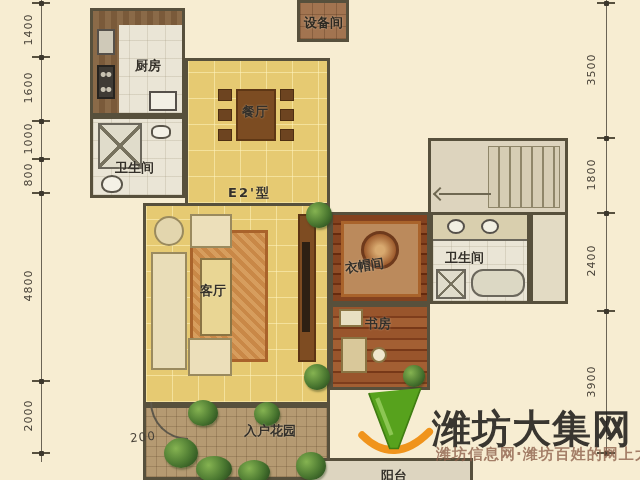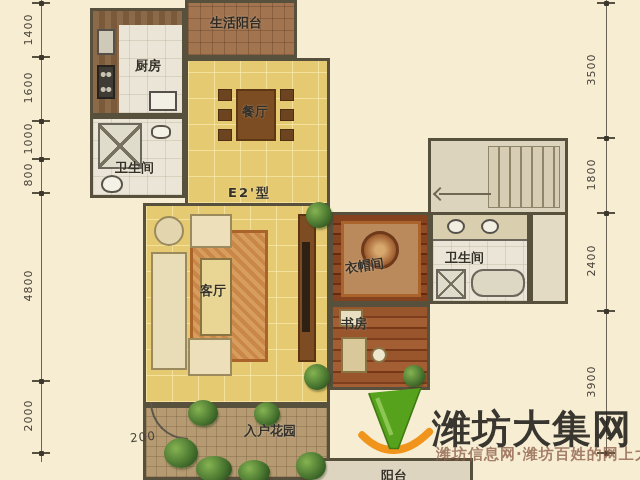--- a/index.html
+++ b/index.html
@@ -127,25 +127,25 @@
   <div class="room white-rm" style="left:90px;top:8px;width:95px;height:108px">
     <div class="furn counter" style="left:0;top:0;width:26px;height:102px"></div>
     <div class="furn counter" style="left:0;top:0;width:89px;height:14px"></div>
     <div class="furn" style="left:4px;top:18px;width:18px;height:26px;background:#cfc9b8;border:2px solid #55504a"></div>
     <div class="furn" style="left:4px;top:54px;width:18px;height:34px;background:#3f3b35;border:2px solid #26231f;
          background-image:radial-gradient(circle at 30% 25%,#c9c3b2 2px,transparent 3px),radial-gradient(circle at 70% 25%,#c9c3b2 2px,transparent 3px),radial-gradient(circle at 30% 75%,#c9c3b2 2px,transparent 3px),radial-gradient(circle at 70% 75%,#c9c3b2 2px,transparent 3px)"></div>
     <div class="furn" style="left:56px;top:80px;width:28px;height:20px;background:#f2efe4;border:2px solid #55504a"></div>
     <span class="lbl" style="left:42px;top:46px">厨房</span>
   </div>
 
-  <div class="room tile-br" style="left:185px;top:0;width:112px;height:58px">
-    <span class="lbl on-dark" style="left:22px;top:11px">生活阳台</span>
-  </div>
-
-
+
+
+  <div class="room tile-br" style="left:297px;top:0;width:52px;height:42px">
+    <span class="lbl on-dark" style="left:4px;top:11px">设备间</span>
+  </div>
 
 
   <div class="room" style="left:428px;top:138px;width:140px;height:78px;background:#ddd4be">
     <div class="stairs-treads"></div>
     <div class="furn" style="left:8px;top:52px;width:52px;height:2px;background:#6f6852"></div>
     <div class="furn" style="left:4px;top:48px;width:10px;height:10px;border-left:2px solid #6f6852;border-bottom:2px solid #6f6852;transform:rotate(45deg)"></div>
   </div>
 
   <div class="room white-rm" style="left:90px;top:116px;width:95px;height:82px">
     <div class="furn xbox" style="left:5px;top:4px;width:44px;height:46px"></div>
@@ -183,21 +183,21 @@
     <span class="lbl" style="left:12px;top:34px">卫生间</span>
   </div>
 
   <div class="room" style="left:530px;top:212px;width:38px;height:92px;background:#e3dbc4"></div>
 
   <div class="room wood" style="left:330px;top:304px;width:100px;height:86px">
     <div class="furn" style="left:6px;top:2px;width:24px;height:18px;background:#e8dfc2;border:2px solid #8a7443"></div>
     <div class="furn" style="left:8px;top:30px;width:26px;height:36px;background:#d9c89a;border:2px solid #8a7443"></div>
     <div class="furn" style="left:38px;top:40px;width:16px;height:16px;background:#efe7cd;border:2px solid #8a7443;border-radius:50%"></div>
     <div class="plant" style="left:70px;top:58px;width:22px;height:22px"></div>
-    <span class="lbl" style="left:8px;top:8px">书房</span>
+    <span class="lbl" style="left:32px;top:8px">书房</span>
   </div>
 
 
   <div class="room garden" style="left:143px;top:405px;width:187px;height:75px">
     <div class="plant" style="left:42px;top:-8px;width:30px;height:26px"></div>
     <div class="plant" style="left:108px;top:-6px;width:26px;height:24px"></div>
     <div class="plant" style="left:18px;top:30px;width:34px;height:30px"></div>
     <div class="plant" style="left:50px;top:48px;width:36px;height:26px"></div>
     <div class="plant" style="left:92px;top:52px;width:32px;height:24px"></div>
     <div class="plant" style="left:150px;top:44px;width:30px;height:28px"></div>

